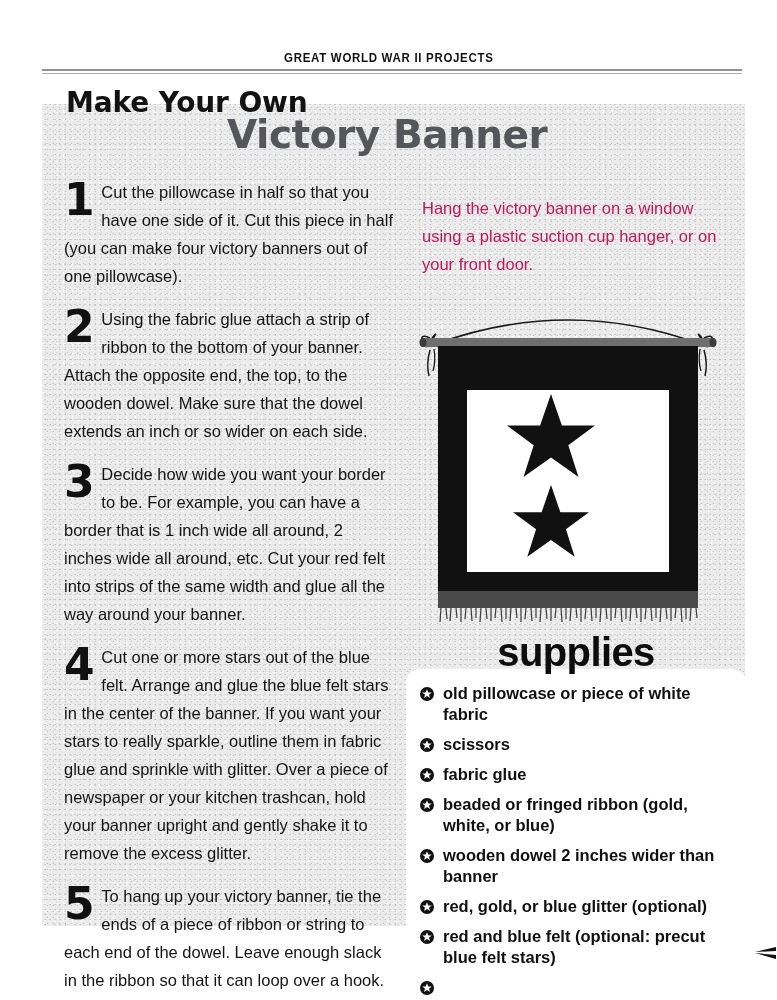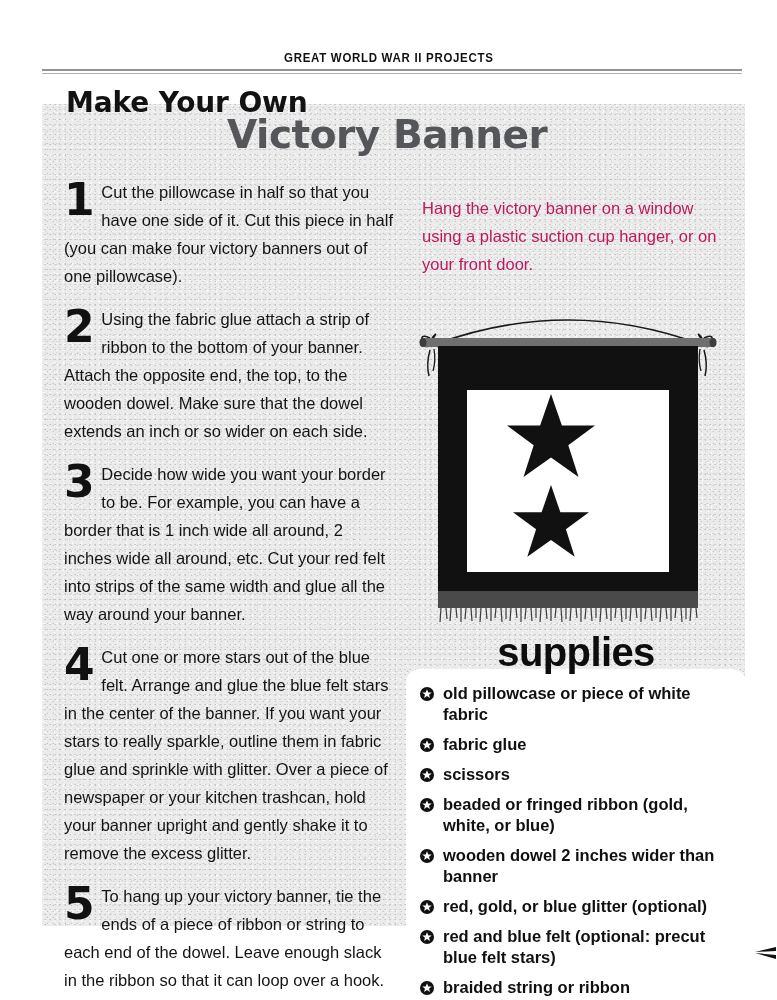--- a/index.html
+++ b/index.html
@@ -362,40 +362,40 @@
       <span class="supply-text">old pillowcase or piece of white fabric</span>
     </div>
 
     <div class="supply-item">
       <span class="bullet-icon">
         <svg width="14" height="14" viewBox="0 0 14 14" xmlns="http://www.w3.org/2000/svg">
           <circle cx="7" cy="7" r="7" fill="#111111"></circle>
           <polygon points="7,2.3 8.3,5.6 11.7,5.6 9,7.7 10,11 7,9 4,11 5,7.7 2.3,5.6 5.7,5.6" fill="#ffffff"></polygon>
         </svg>
       </span>
+      <span class="supply-text">scissors</span>
+    </div>
+
+    <div class="supply-item">
+      <span class="bullet-icon">
+        <svg width="14" height="14" viewBox="0 0 14 14" xmlns="http://www.w3.org/2000/svg">
+          <circle cx="7" cy="7" r="7" fill="#111111"></circle>
+          <polygon points="7,2.3 8.3,5.6 11.7,5.6 9,7.7 10,11 7,9 4,11 5,7.7 2.3,5.6 5.7,5.6" fill="#ffffff"></polygon>
+        </svg>
+      </span>
       <span class="supply-text">fabric glue</span>
     </div>
 
     <div class="supply-item">
       <span class="bullet-icon">
         <svg width="14" height="14" viewBox="0 0 14 14" xmlns="http://www.w3.org/2000/svg">
           <circle cx="7" cy="7" r="7" fill="#111111"></circle>
           <polygon points="7,2.3 8.3,5.6 11.7,5.6 9,7.7 10,11 7,9 4,11 5,7.7 2.3,5.6 5.7,5.6" fill="#ffffff"></polygon>
         </svg>
       </span>
-      <span class="supply-text">scissors</span>
-    </div>
-
-    <div class="supply-item">
-      <span class="bullet-icon">
-        <svg width="14" height="14" viewBox="0 0 14 14" xmlns="http://www.w3.org/2000/svg">
-          <circle cx="7" cy="7" r="7" fill="#111111"></circle>
-          <polygon points="7,2.3 8.3,5.6 11.7,5.6 9,7.7 10,11 7,9 4,11 5,7.7 2.3,5.6 5.7,5.6" fill="#ffffff"></polygon>
-        </svg>
-      </span>
       <span class="supply-text">beaded or fringed ribbon (gold, white, or blue)</span>
     </div>
 
     <div class="supply-item">
       <span class="bullet-icon">
         <svg width="14" height="14" viewBox="0 0 14 14" xmlns="http://www.w3.org/2000/svg">
           <circle cx="7" cy="7" r="7" fill="#111111"></circle>
           <polygon points="7,2.3 8.3,5.6 11.7,5.6 9,7.7 10,11 7,9 4,11 5,7.7 2.3,5.6 5.7,5.6" fill="#ffffff"></polygon>
         </svg>
       </span>
@@ -422,21 +422,20 @@
       <span class="supply-text">red and blue felt (optional: precut blue felt stars)</span>
     </div>
 
     <div class="supply-item">
       <span class="bullet-icon">
         <svg width="14" height="14" viewBox="0 0 14 14" xmlns="http://www.w3.org/2000/svg">
           <circle cx="7" cy="7" r="7" fill="#111111"></circle>
           <polygon points="7,2.3 8.3,5.6 11.7,5.6 9,7.7 10,11 7,9 4,11 5,7.7 2.3,5.6 5.7,5.6" fill="#ffffff"></polygon>
         </svg>
       </span>
-      <span class="supply-text">braided string or ribbon</span>
     </div>
 
   </div>
 </div>
 
 <div class="folio">
   <span class="folio-inner">
     <span>
       <svg width="26" height="18" viewBox="0 0 26 18" xmlns="http://www.w3.org/2000/svg">
         <path d="M1 3 L22 8 L1 7 Z" fill="#111111"></path>

